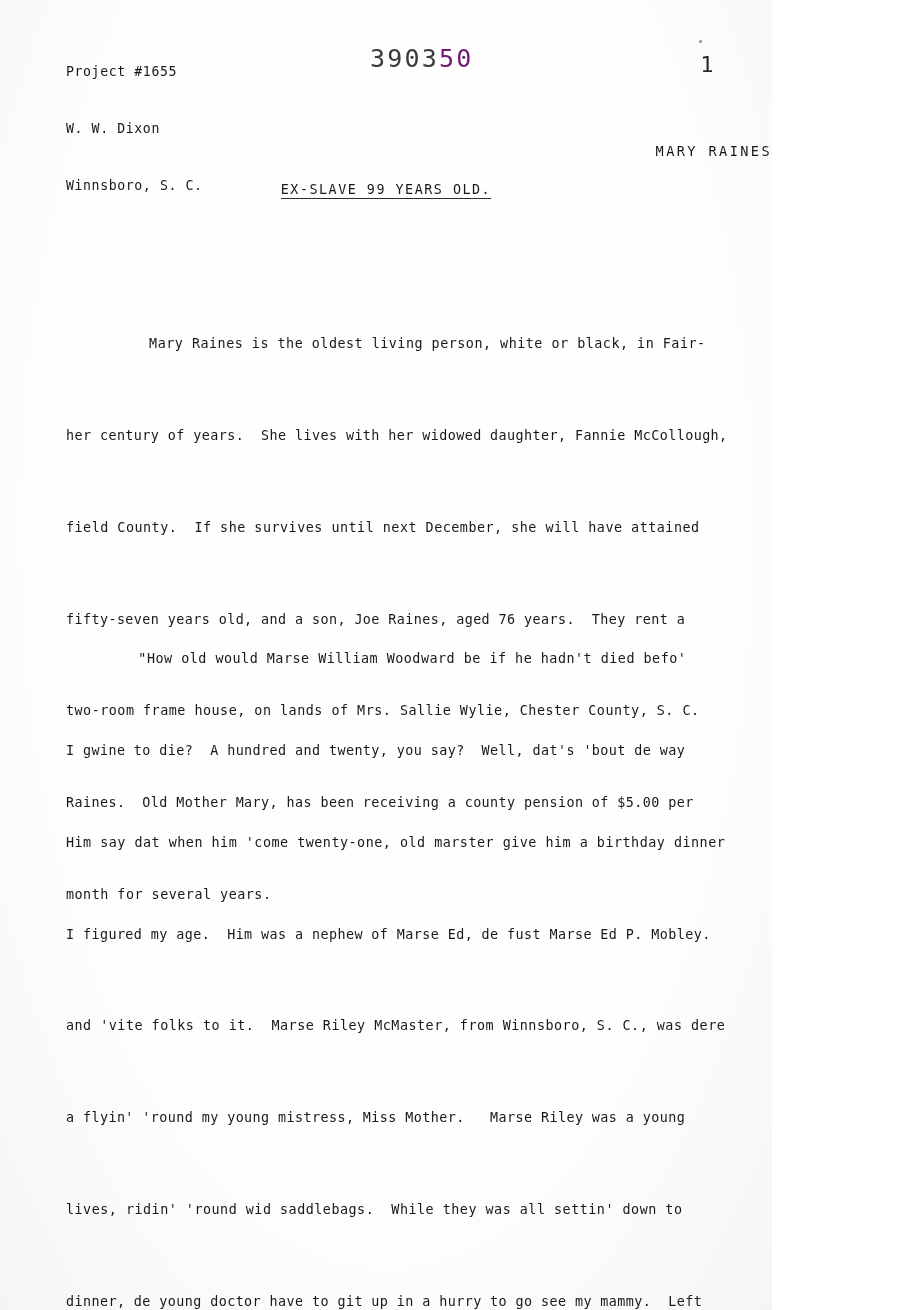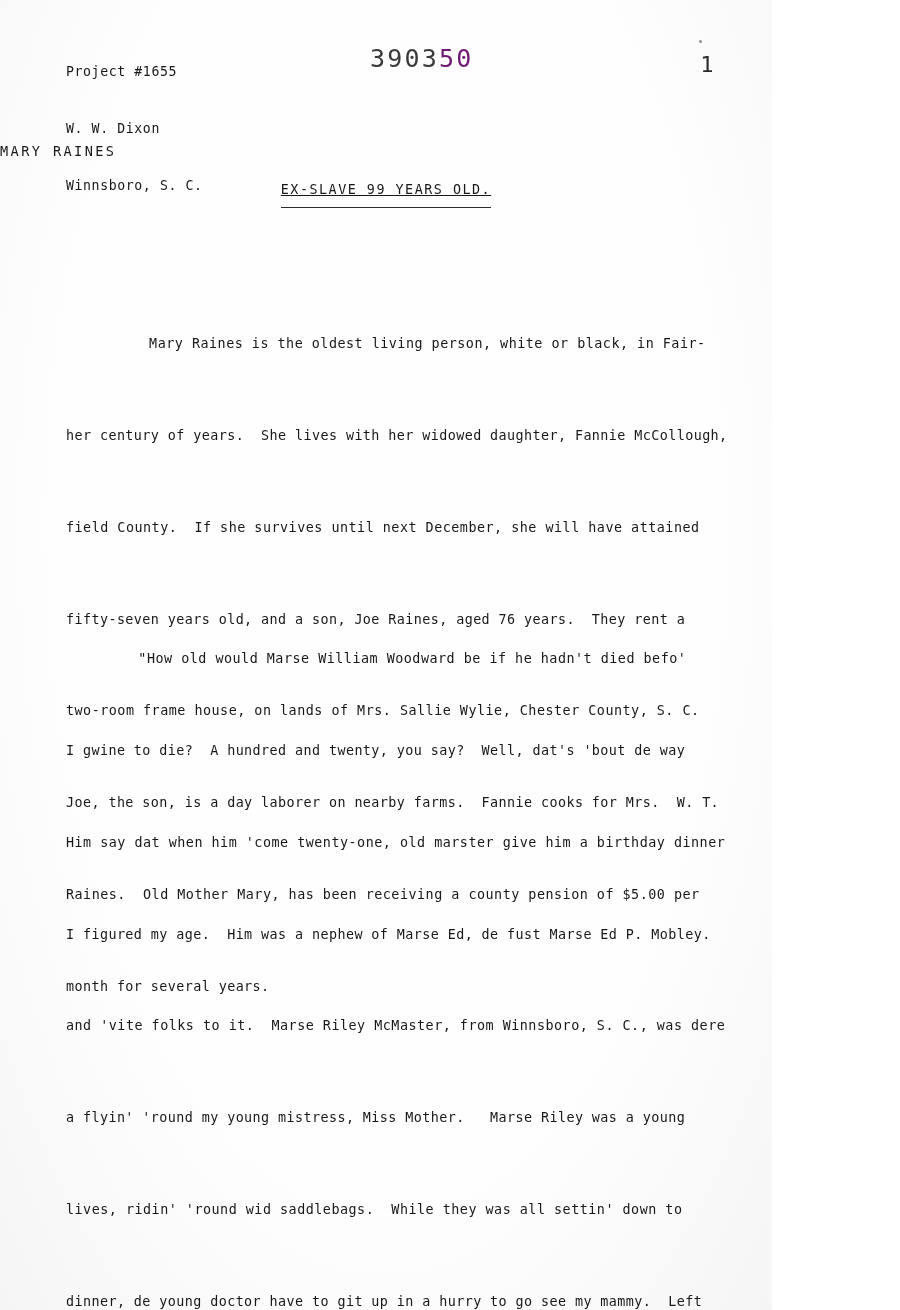--- a/index.html
+++ b/index.html
@@ -70,37 +70,36 @@
     background: #8d8d90;
     border-radius: 50%;
   }
 
   
   .doc-title {
     position: absolute;
     left: 0;
     right: 0;
     top: 143px;
-    text-align: left;
+    text-align: right;
     font-size: 13.6px;
     letter-spacing: 2.4px;
   }
   .doc-subtitle {
     position: absolute;
     left: 0;
     right: 0;
     top: 182px;
     text-align: center;
     font-size: 13.4px;
     letter-spacing: 1.5px;
   }
   .doc-subtitle span {
     border-bottom: 1px solid #2b2b2d;
-    padding-bottom: 10px;
-    text-decoration: underline;
+    padding-bottom: 1px;
   }
 
   
   .body-block {
     position: absolute;
     left: 66px;
     width: 790px;
   }
   .body-one { top: 268px; }
   .body-two { top: 583px; }
@@ -140,21 +139,20 @@
   <div class="doc-title typed">MARY RAINES</div>
   <div class="doc-subtitle typed"><span>EX-SLAVE 99 YEARS OLD.</span></div>
 
   <div class="body-block body-one">
     <p class="typed">
       <span class="line"><span class="indent"></span><span>Mary Raines is the oldest living person, white or black, in Fair-</span></span>
       <span class="line">her century of years.  She lives with her widowed daughter, Fannie McCollough,</span>
       <span class="line">field County.  If she survives until next December, she will have attained</span>
       <span class="line">fifty-seven years old, and a son, Joe Raines, aged 76 years.  They rent a</span>
       <span class="line">two-room frame house, on lands of Mrs. Sallie Wylie, Chester County, S. C.</span>
-      <span class="line">Joe, the son, is a day laborer on nearby farms.  Fannie cooks for Mrs.  W. T.</span>
       <span class="line">Raines.  Old Mother Mary, has been receiving a county pension of $5.00 per</span>
       <span class="line">month for several years.</span>
     </p>
   </div>
 
   <div class="body-block body-two">
     <p class="typed">
       <span class="line"><span class="indent-q"></span><span>"How old would Marse William Woodward be if he hadn't died befo'</span></span>
       <span class="line">I gwine to die?  A hundred and twenty, you say?  Well, dat's 'bout de way</span>
       <span class="line">Him say dat when him 'come twenty-one, old marster give him a birthday dinner</span>

